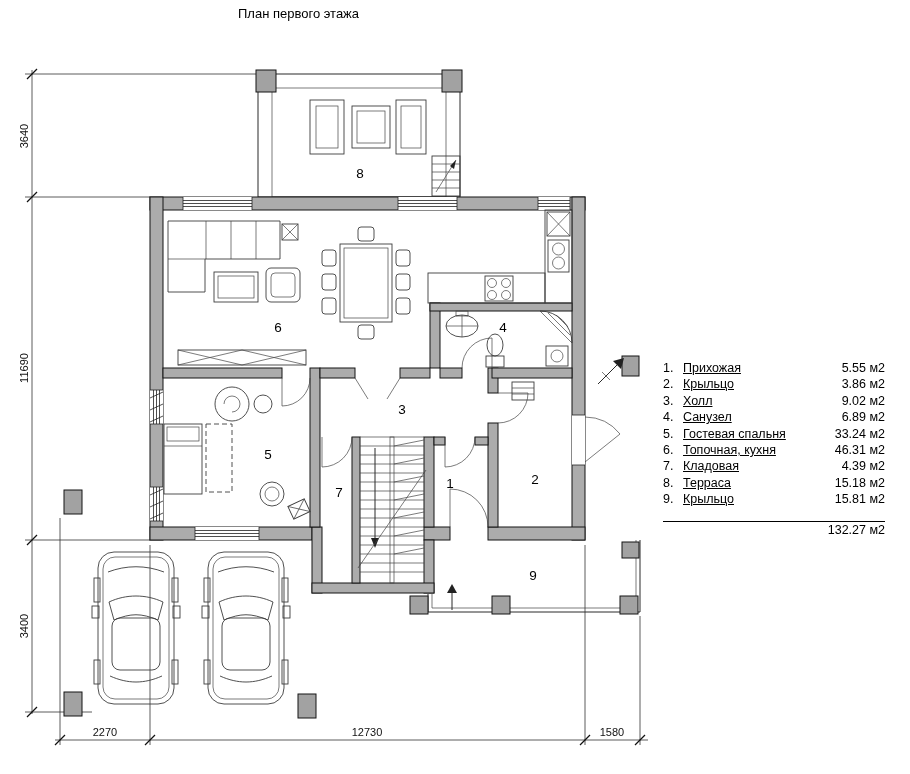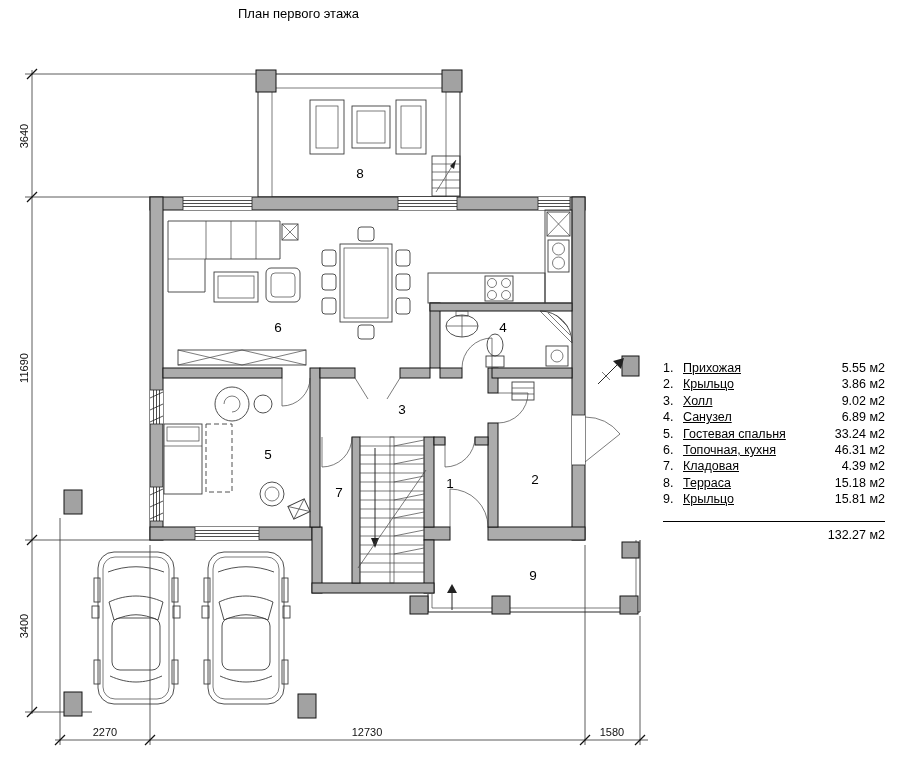--- a/index.html
+++ b/index.html
@@ -20,21 +20,21 @@
   .tick{stroke:#111;stroke-width:1.2;}
   .dimtxt{font-family:"Liberation Sans",sans-serif;font-size:11px;fill:#111;}
   .roomnum{font-family:"Liberation Sans",sans-serif;font-size:13.5px;fill:#000;}
   .arrowhead{fill:#222;stroke:none;}
   .legend{position:absolute;left:663px;top:360px;width:222px;font-size:12.5px;color:#000;}
   .legend-row{display:flex;line-height:16.4px;}
   .lnum{width:20px;}
   .lname{flex:1;text-decoration:underline;}
   .larea{text-align:left;}
   .legend-sep{border-top:1.5px solid #000;margin-top:13px;}
-  .legend-total{text-align:right;margin-top:5px;line-height:16px;}
+  .legend-total{text-align:right;line-height:16px;}
 </style>
 </head>
 <body>
 
 <div class="canvas">
 
   <div class="title">План первого этажа</div>
 
   <svg width="910" height="774" viewBox="0 0 910 774">
     <defs>

